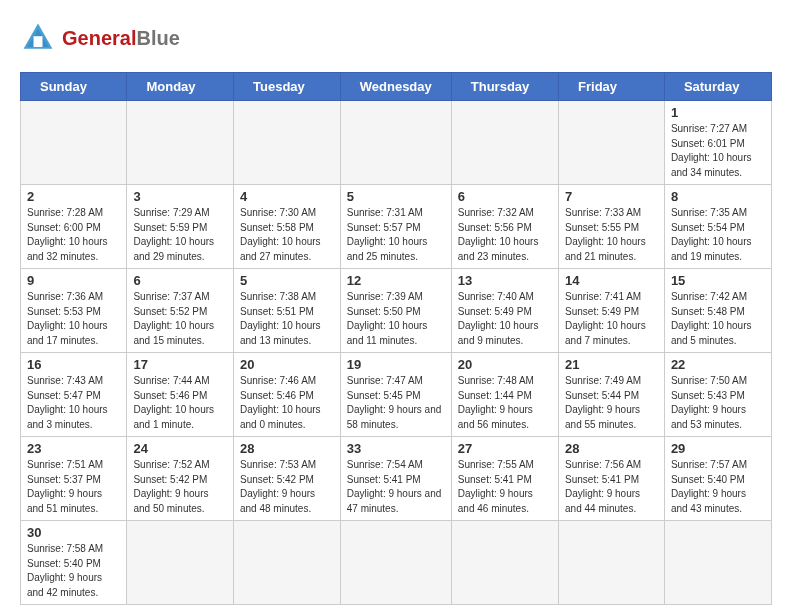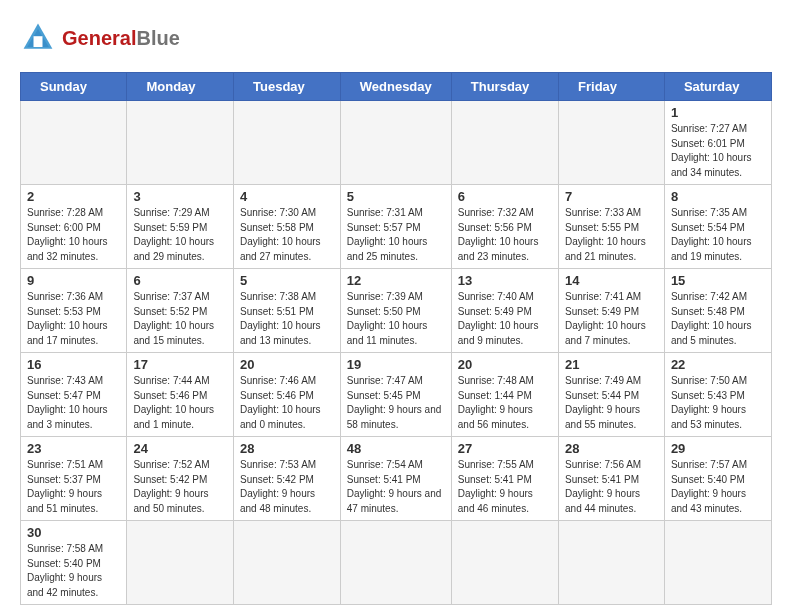--- a/index.html
+++ b/index.html
@@ -275,21 +275,21 @@
 Sunset: 5:42 PM
 Daylight: 9 hours and 50 minutes.</div>
           </td>
           <td>
             <span class="day-number">28</span>
             <div class="day-info">Sunrise: 7:53 AM
 Sunset: 5:42 PM
 Daylight: 9 hours and 48 minutes.</div>
           </td>
           <td>
-            <span class="day-number">48</span>
+            <span class="day-number">33</span>
             <div class="day-info">Sunrise: 7:54 AM
 Sunset: 5:41 PM
 Daylight: 9 hours and 47 minutes.</div>
           </td>
           <td>
             <span class="day-number">27</span>
             <div class="day-info">Sunrise: 7:55 AM
 Sunset: 5:41 PM
 Daylight: 9 hours and 46 minutes.</div>
           </td>

